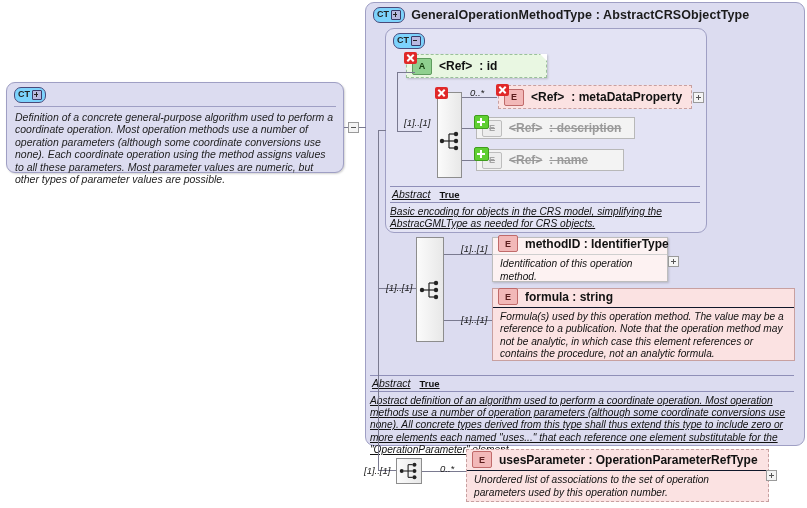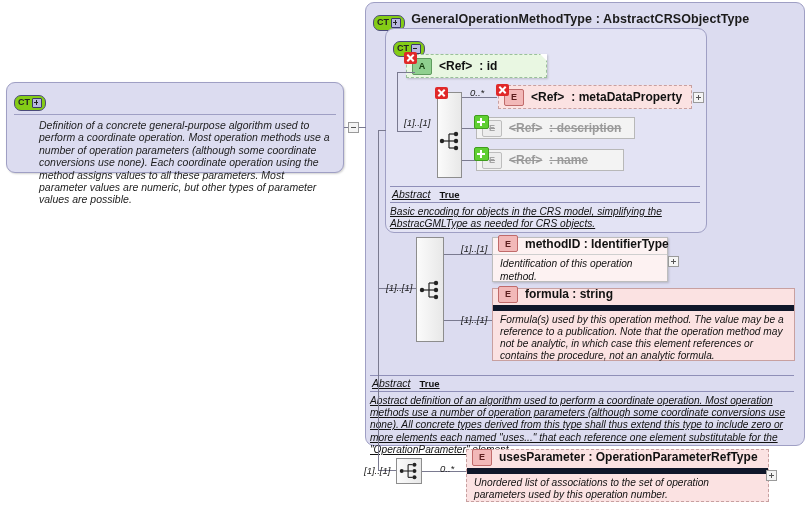--- a/index.html
+++ b/index.html
@@ -39,29 +39,28 @@
     letter-spacing: 0.1px;
     white-space: nowrap;
   }
   .ct-badge {
     display: inline-flex;
     align-items: center;
     justify-content: center;
     gap: 2px;
     border: 1px solid #4a4a7a;
     border-radius: 7px;
-    background: #84cc16;
+    background: #7dd3fc;
     color: #222;
     font-size: 9px;
     font-weight: bold;
     padding: 0px 3px 1px 3px;
     line-height: 11px;
     height: 13px;
     font-family: "Liberation Sans", sans-serif;
-    margin-top: 8px;
   }
   .ct-badge .sq {
     display: inline-block;
     width: 8px; height: 8px;
     border: 1px solid #3a3a6a;
     background: #b9b9e0;
     position: relative;
     border-radius: 1px;
   }
   .ct-badge .sq::before {
@@ -78,21 +77,20 @@
     height: 1px;
     background: #9f9fc4;
     margin: 0 7px;
   }
   .ct-doc {
     font-style: italic;
     font-size: 10.5px;
     line-height: 12.4px;
     color: #1d1d1d;
     padding: 4px 9px 5px 8px;
-    margin-left: 24px;
   }
 
   
   .abstract-block {
     position:absolute;
     box-sizing:border-box;
     text-decoration:underline;
   }
   .abstract-row {
     display:flex; align-items:baseline; gap:9px;
@@ -124,21 +122,21 @@
     font-weight: bold;
     white-space: nowrap;
     padding: 2px 8px 2px 5px;
   }
   .node-doc {
     font-style: italic;
     font-weight: normal;
     font-size: 10.2px;
     line-height: 12.2px;
     padding: 3px 8px 3px 7px;
-    border-top: 6px solid #0f172a;
+    border-top: 1px solid #0f172a;
   }
 
   
   .node.elem {
     border: 1px solid #c8a0a0;
     background: #fbe2e2;
   }
   .node.elem.ref { border-style: dashed; background: #fbe2e2; }
   .node.elem.solid { border: 1px solid #b9b9b9; background:#fdf1f1; }
 

